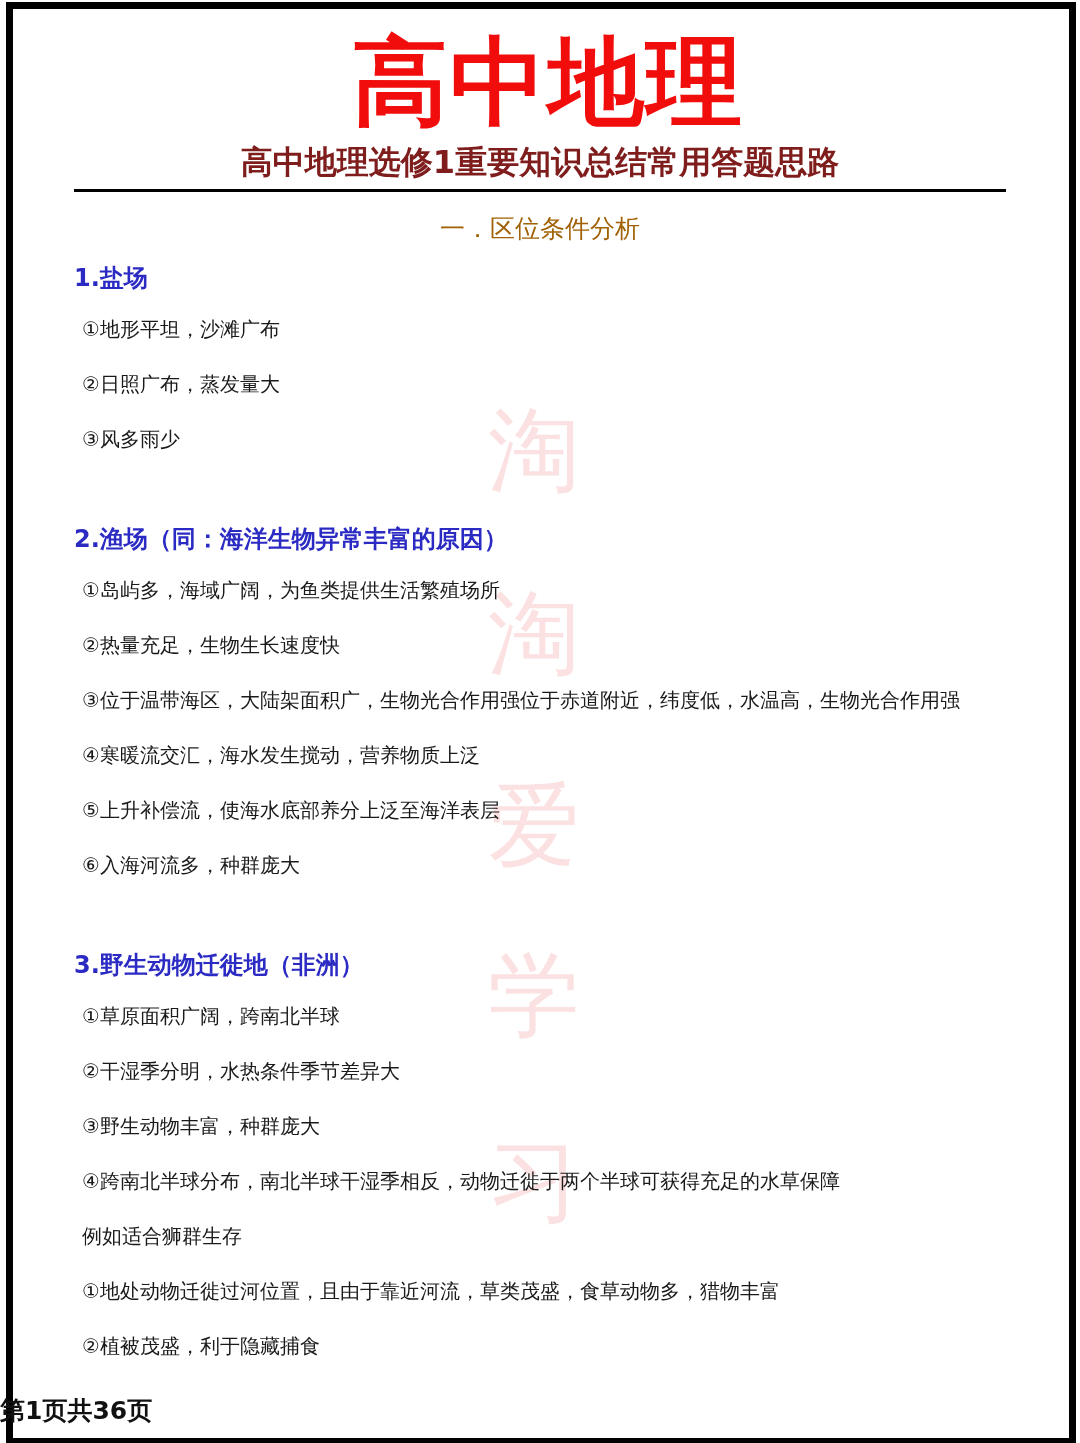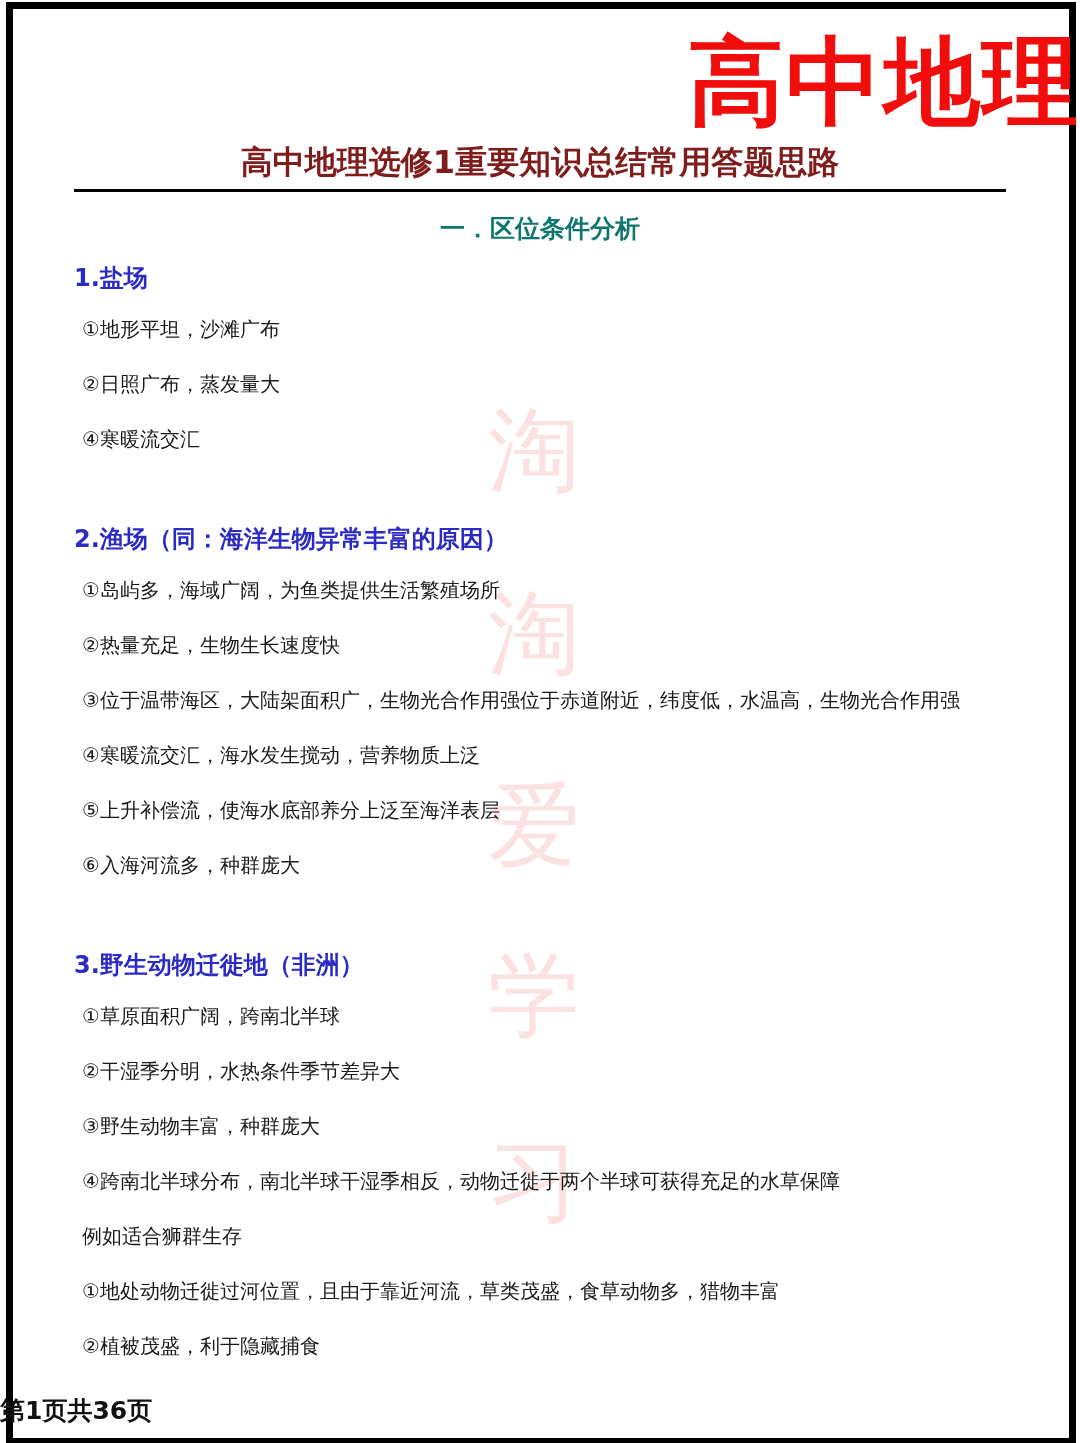--- a/index.html
+++ b/index.html
@@ -2,27 +2,27 @@
 <html><head>
 <meta charset="utf-8">
 <style>
   html, body { margin: 0; padding: 0; background: #ffffff; }
   body { width: 1080px; height: 1443px; position: relative; overflow: hidden;
          font-family: "DejaVu Sans", "Liberation Sans", sans-serif; }
   .frame { position: absolute; left: 6px; top: 2px; width: 1056px; height: 1429px;
            border: 7px solid #000; background: #fff; }
   .watermark { position: absolute; left: 488px; color: rgba(235, 90, 90, 0.18);
                font-family: "DejaVu Serif", serif; font-size: 92px; line-height: 1; }
-  .title { position: absolute; left: 16px; right: 0; top: 34px; text-align: right;
+  .title { position: absolute; left: 16px; right: 0; top: 34px; text-align: center;
            color: #f20d0d; font-size: 96px; font-weight: bold; letter-spacing: 2px; line-height: 1; }
   .subtitle { position: absolute; left: 0; right: 0; top: 146px; text-align: center;
               color: #7f1d1d; font-size: 32px; font-weight: bold; line-height: 1; }
   .rule { position: absolute; left: 74px; width: 932px; top: 189px; height: 3px; background: #000; }
   .section-heading { position: absolute; left: 0; right: 0; top: 214px; text-align: center;
-                     font-size: 25px; font-weight: bold; color: #0f766e; line-height: 1.2; }
+                     font-size: 25px; font-weight: normal; color: #a16207; line-height: 1.2; }
   .content { position: absolute; left: 74px; top: 258px; width: 945px; }
   .h { color: #2b2bc4; font-size: 24px; font-weight: bold; line-height: 40px; height: 40px; margin: 0; }
   .p { color: #1a1a1a; font-size: 20px; line-height: 47px; margin: 8px; }
   .gap { height: 48px; }
   .footer { position: absolute; left: 0; right: 0; top: 1394px; 
             font-size: 25px; font-weight: bold; color: #111; }
 </style>
 </head>
 <body>
 
@@ -37,21 +37,21 @@
 <div class="title">高中地理</div>
 <div class="subtitle">高中地理选修1重要知识总结常用答题思路</div>
 <div class="rule"></div>
 <div class="section-heading">一．区位条件分析</div>
 
 <div class="content">
   <div>
     <p class="h">1.盐场</p>
     <p class="p">①地形平坦，沙滩广布</p>
     <p class="p">②日照广布，蒸发量大</p>
-    <p class="p">④寒暖流交汇</p>
+    <p class="p">③风多雨少</p>
   </div>
   <div class="gap"></div>
   <div>
     <p class="h">2.渔场（同：海洋生物异常丰富的原因）</p>
     <p class="p">①岛屿多，海域广阔，为鱼类提供生活繁殖场所</p>
     <p class="p">②热量充足，生物生长速度快</p>
     <p class="p">③位于温带海区，大陆架面积广，生物光合作用强位于赤道附近，纬度低，水温高，生物光合作用强</p>
     <p class="p">④寒暖流交汇，海水发生搅动，营养物质上泛</p>
     <p class="p">⑤上升补偿流，使海水底部养分上泛至海洋表层</p>
     <p class="p">⑥入海河流多，种群庞大</p>

